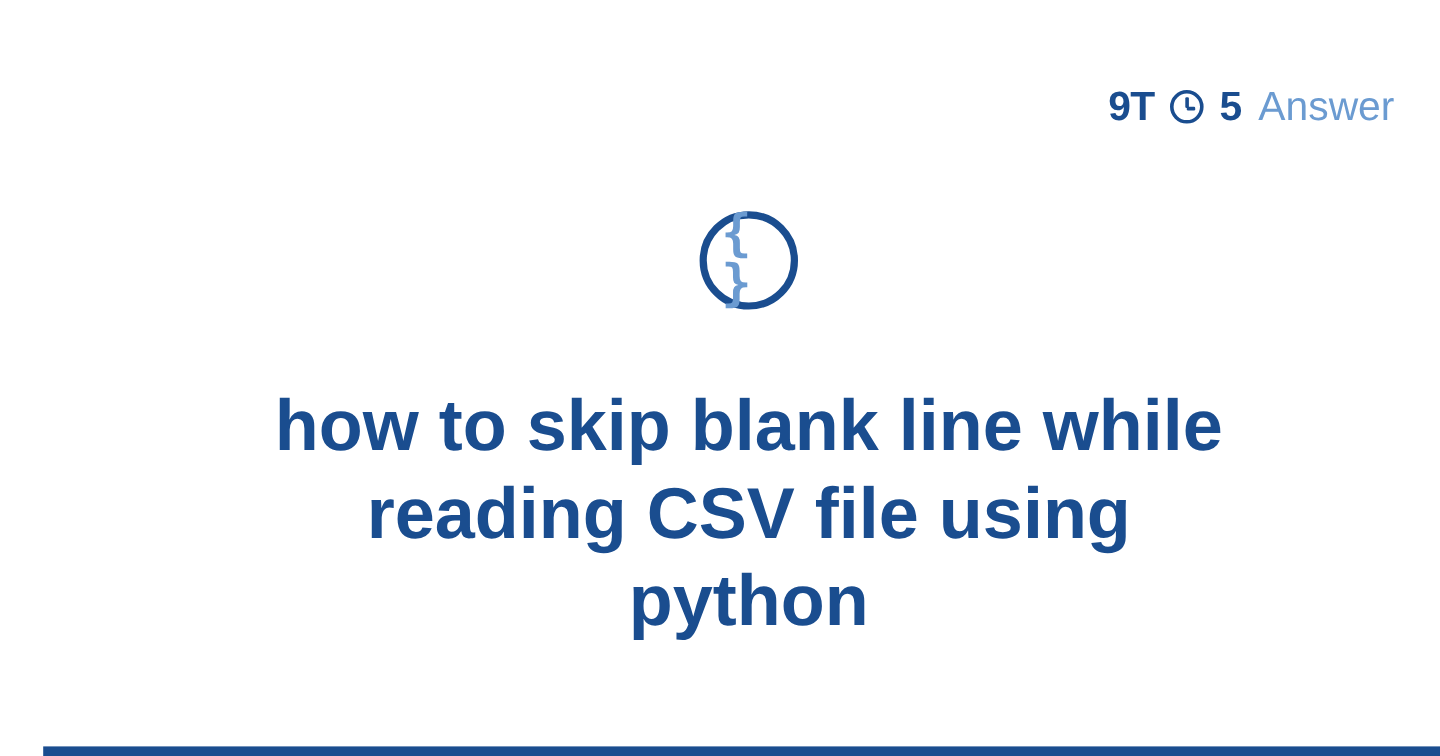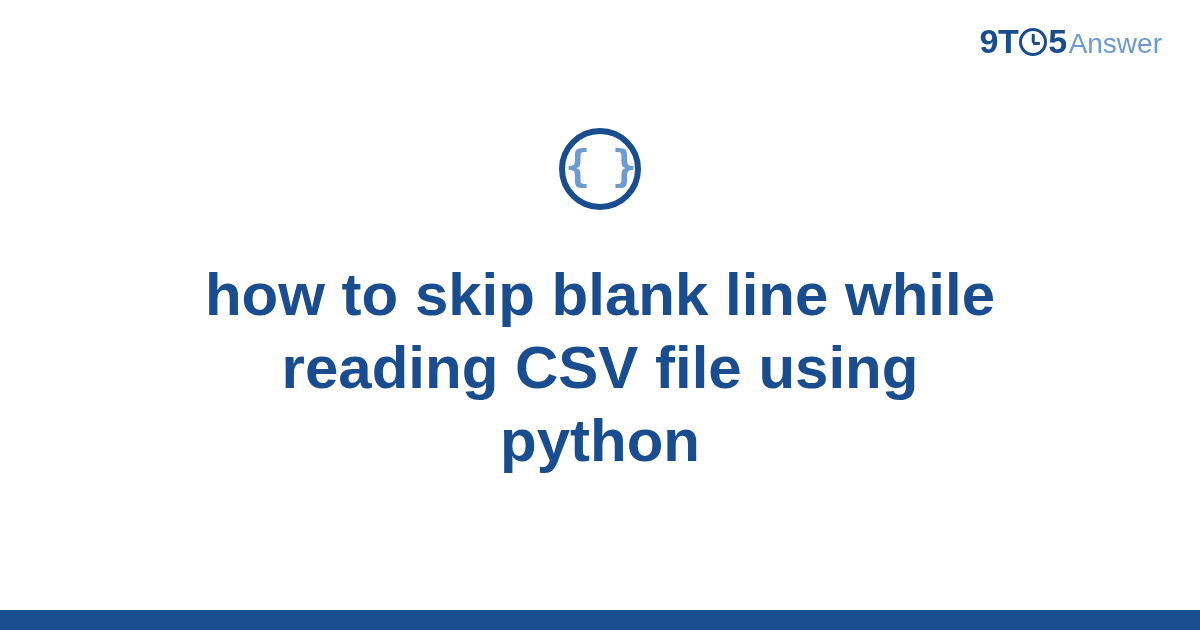--- a/index.html
+++ b/index.html
@@ -1,16 +1,16 @@
 <!DOCTYPE html>
 <html><head>
   <meta charset="utf-8">
   <style>
     * {
-      margin: 0;
+      margin: 12px;
       padding: 0;
       box-sizing: border-box;
     }
     body {
       width: 1200px;
       height: 630px;
       background: #ffffff;
       font-family: -apple-system, BlinkMacSystemFont, "Segoe UI", Helvetica, Arial, sans-serif;
       position: relative;
       overflow: hidden;
@@ -64,21 +64,21 @@
     }
     .logo-5 {
       color: #1a4d8f;
       font-weight: 700;
       font-size: 34px;
       letter-spacing: -0.5px;
     }
     .logo-answer {
       color: #6b9bd1;
       font-weight: 400;
-      font-size: 28px;
+      font-size: 34px;
       margin-left: 2px;
     }
     .center-content {
       position: absolute;
       top: 128px;
       left: 0;
       right: 0;
       display: flex;
       flex-direction: column;
       align-items: center;

